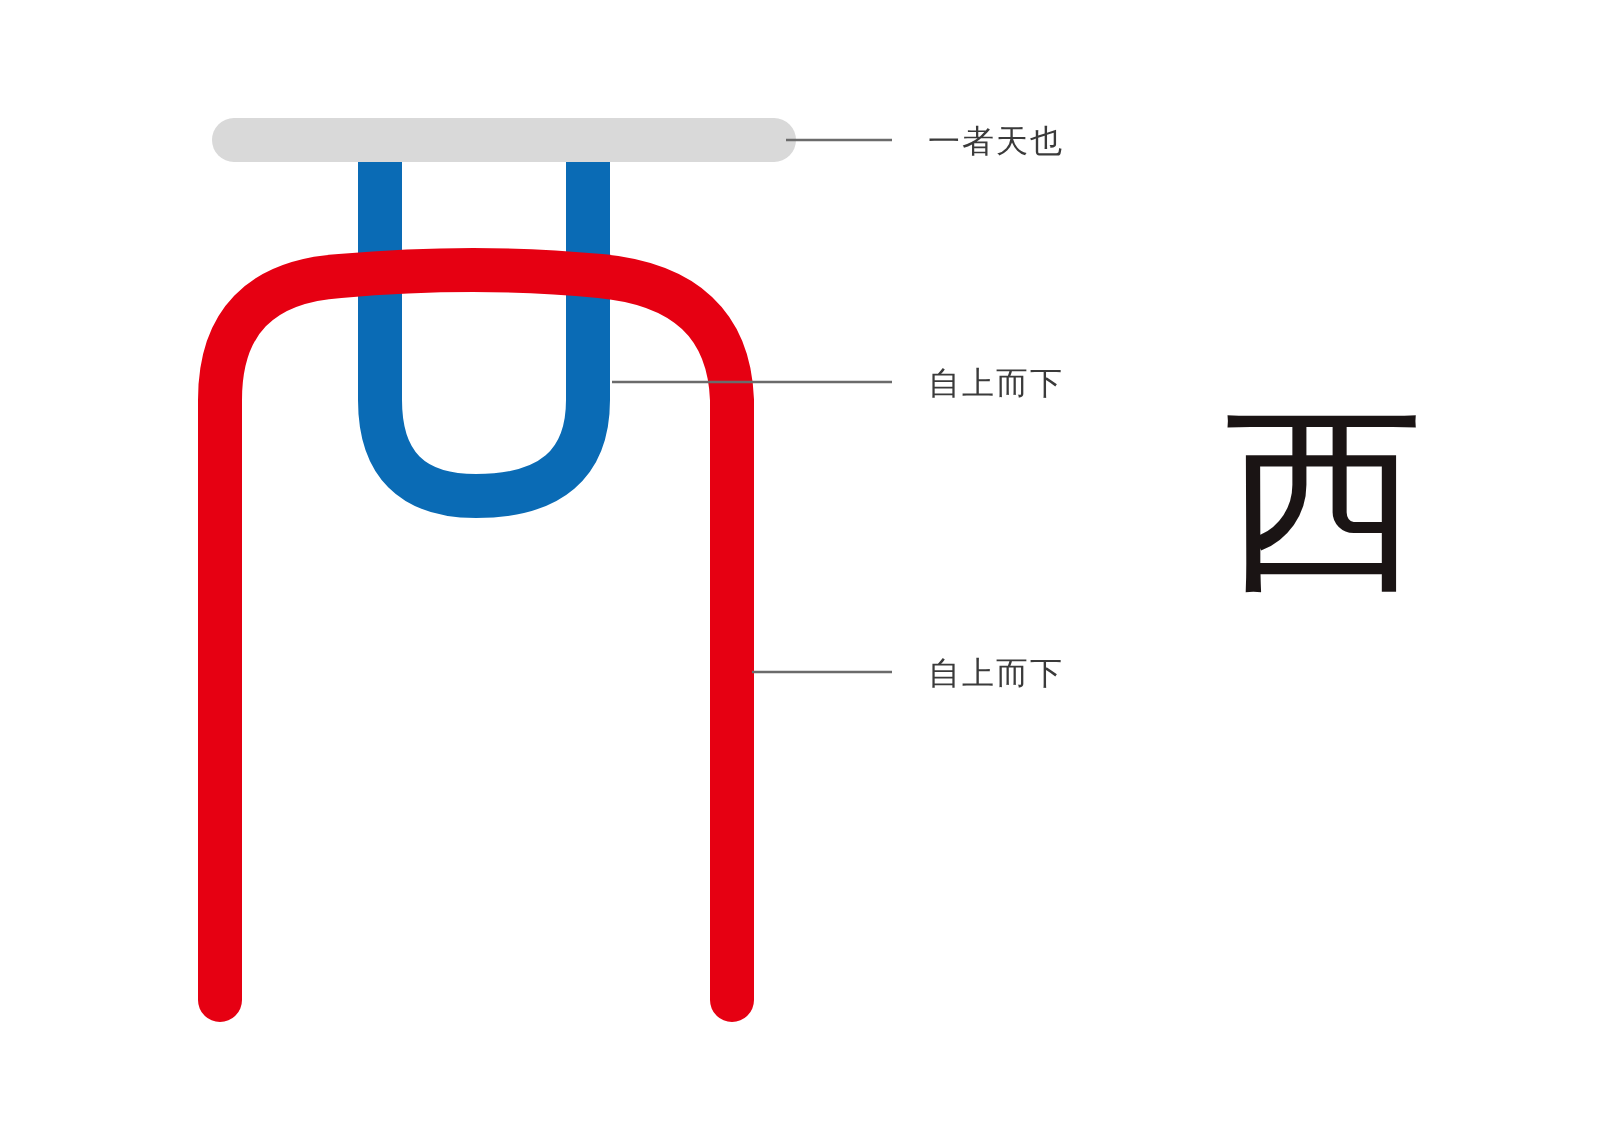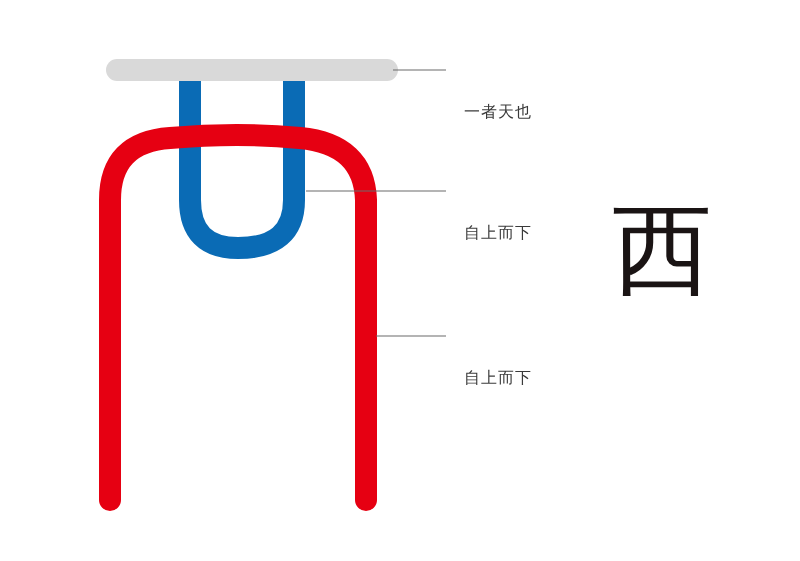--- a/index.html
+++ b/index.html
@@ -1,18 +1,18 @@
 <!DOCTYPE html>
 <html><head>
   <meta charset="utf-8">
   <style>
     html, body { margin: 0; padding: 0; background: #ffffff; }
     body { width: 800px; height: 561px; position: relative; overflow: hidden; font-family: "DejaVu Sans", sans-serif; }
     #diagram { position: absolute; left: 0; top: 0; width: 800px; height: 561px; }
-    .label { position: absolute; font-size: 16px; color: #3a3a3a; letter-spacing: 1px; white-space: nowrap; line-height: 20px; margin-top: 41px; }
+    .label { position: absolute; font-size: 16px; color: #3a3a3a; letter-spacing: 1px; white-space: nowrap; line-height: 20px; }
     .glyph { position: absolute; font-family: "DejaVu Serif", serif; font-size: 100px; color: #1a1414; line-height: 1; }
   </style>
 </head>
 <body>
 
 <svg id="diagram" viewBox="0 0 800 561" xmlns="http://www.w3.org/2000/svg">
 
   <path d="M 190 72 L 190 200 Q 190 248 238 248 Q 294 248 294 200 L 294 72" fill="none" stroke="#0a6bb5" stroke-width="22" stroke-linecap="butt"></path>
 
   <rect x="106" y="59" width="292" height="22" rx="11" ry="11" fill="#d9d9d9"></rect>

